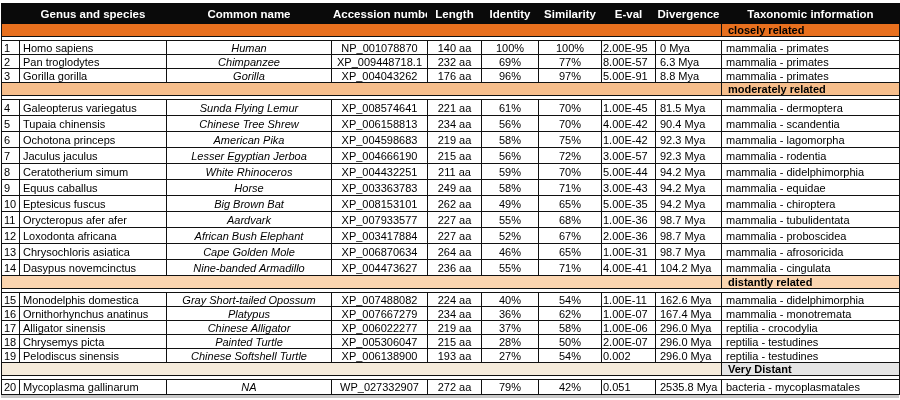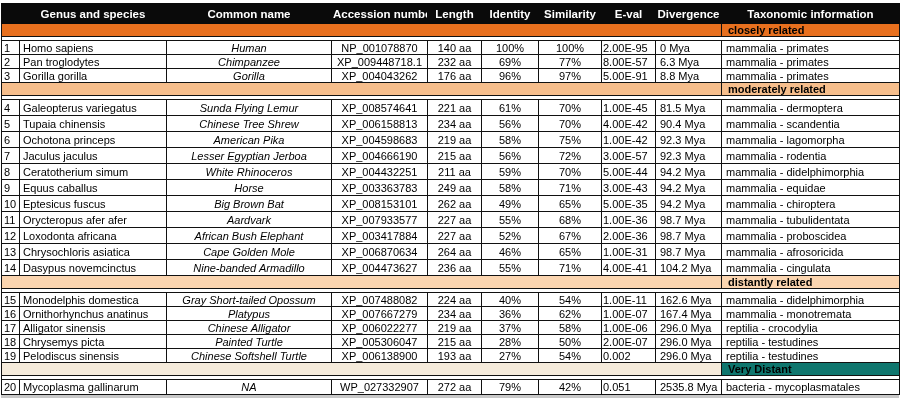--- a/index.html
+++ b/index.html
@@ -323,21 +323,21 @@
           <td class="c-acc">XP_006138900</td>
           <td class="c-len">193 aa</td>
           <td class="c-id">27%</td>
           <td class="c-sim">54%</td>
           <td class="c-eval">0.002</td>
           <td class="c-div">296.0 Mya</td>
           <td class="c-tax">reptilia - testudines</td>
         </tr>
         <tr class="band">
           <td class="band-left" colspan="9" style="background: rgb(245, 235, 219);"></td>
-          <td class="band-label" style="background: #0f766e;">Very Distant</td>
+          <td class="band-label" style="background: #e5e5e5;">Very Distant</td>
         </tr>
         <tr class="gap">
           <td colspan="10"></td>
         </tr>
         <tr class="datarow s3">
           <td class="c-num">20</td>
           <td class="c-genus">Mycoplasma gallinarum</td>
           <td class="c-common">NA</td>
           <td class="c-acc">WP_027332907</td>
           <td class="c-len">272 aa</td>

